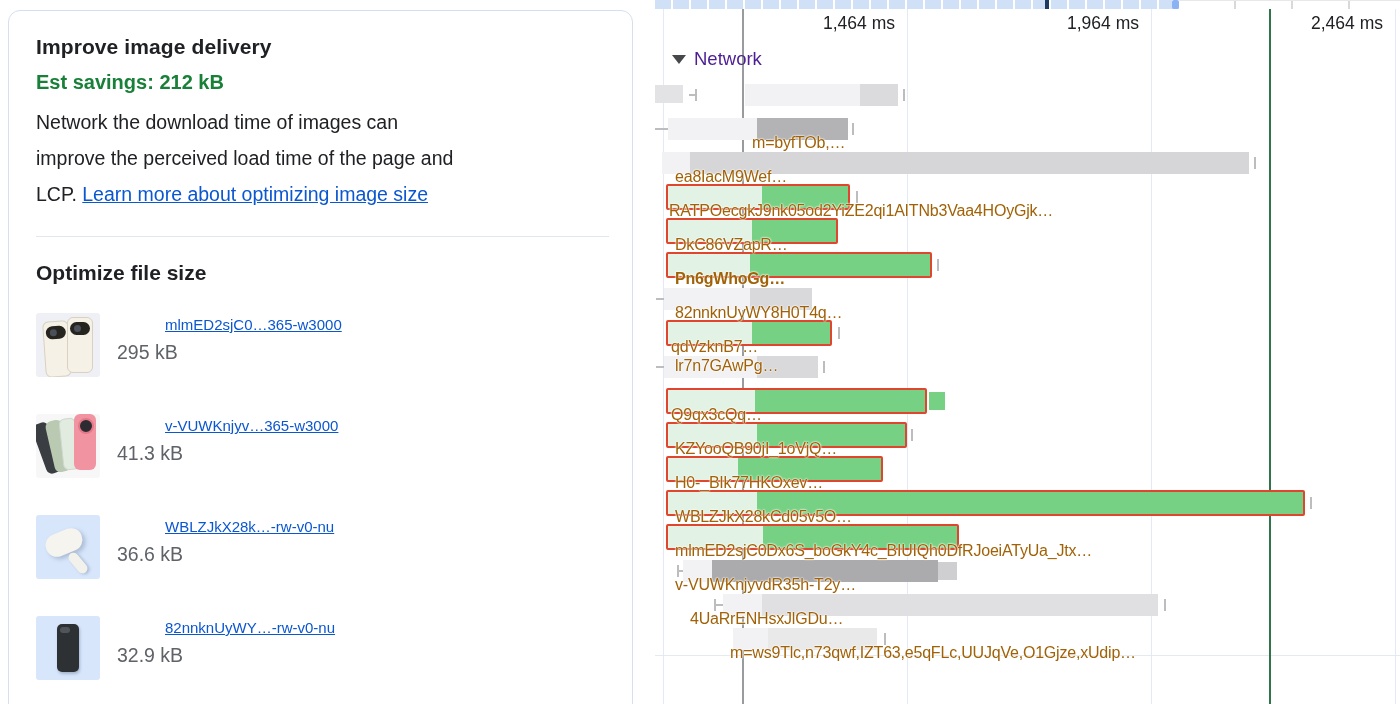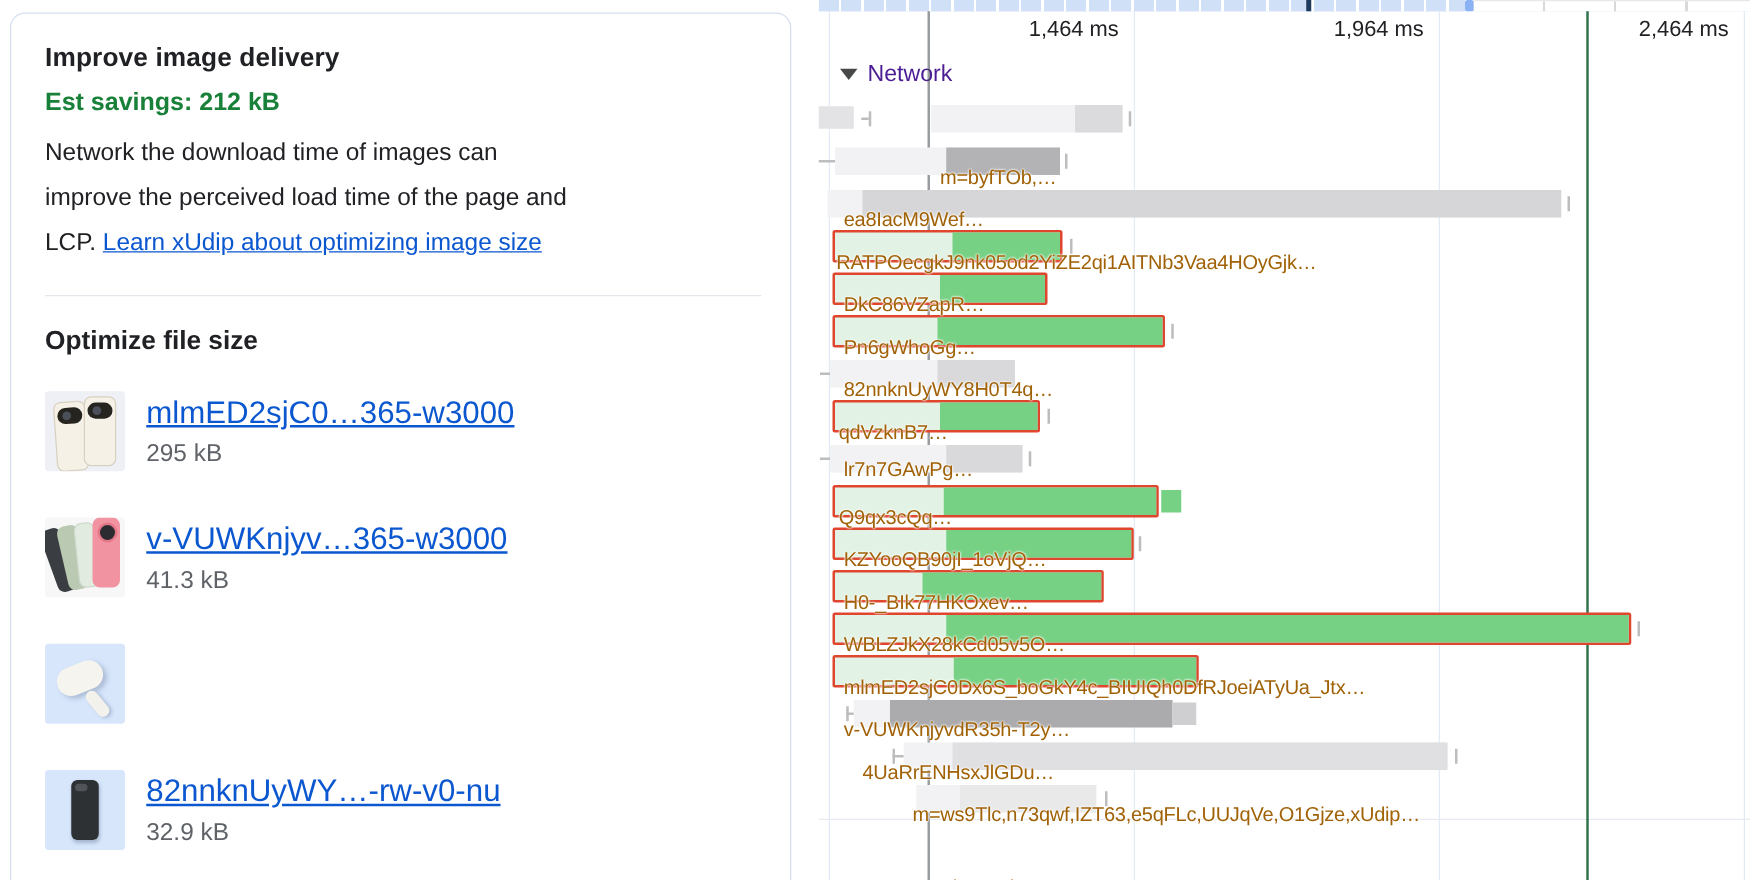--- a/index.html
+++ b/index.html
@@ -13,21 +13,21 @@
   .card h1 { font-size:21px; font-weight:700; letter-spacing:.1px; }
   .savings { margin-top:12px; font-size:20px; font-weight:700; color:#188038; }
   .desc { margin-top:10px; font-size:19.5px; line-height:36px; max-width:575px; }
   .desc a { color:#0b57d0; text-decoration:underline; }
   .divider { margin-top:24px; height:1px; background:#e3e6eb; width:573px; }
   .section-title { margin-top:24px; font-size:21px; font-weight:700; }
   .file-list { margin-top:28px; list-style:none; }
   .file-item { display:flex; align-items:flex-start; margin-bottom:37px; }
   .thumb { width:64px; height:64px; border-radius:3px; margin-right:17px; position:relative; overflow:hidden; flex:none; }
   .file-texts { padding-top:3px; }
-  .file-link { display:inline-block; font-size:25px; color:#0b57d0; text-decoration:underline; }
+  .file-link { display:inline-block; font-size:15px; color:#0b57d0; text-decoration:underline;margin-left:48px; }
   .file-size { margin-top:7px; font-size:19.5px; color:#5f6368; }
 
   
   .t-pixel-cream { background:#eef0f6; }
   .pc-phone { position:absolute; background:#f6f1e6; border:1px solid #d8d1c1; border-radius:6px; width:26px; height:56px; }
   .pc-phone .cam { position:absolute; left:2px; right:2px; top:4px; height:13px; background:#26241f; border-radius:7px; }
   .pc-phone .cam:after { content:""; position:absolute; left:4px; top:3px; width:7px; height:7px; border-radius:50%; background:#4a4f5a; }
   .pc-a { left:8px; top:8px; transform:rotate(-4deg); }
   .pc-b { left:31px; top:4px; }
   .t-pixel-colors { background:#f7f7f7; }
@@ -130,36 +130,36 @@
       <div class="tick" style="left: 1254px; top: 157px;"></div>
       <div class="blabel" style="left: 669px; top: 152px; line-height: 22px;">RATPOecgkJ9nk05od2YiZE2qi1AITNb3Vaa4HOyGjk…</div>
       <div class="bar green" style="left: 666px; top: 184px; width: 184px;">
         <div class="main" style="left: 94px; width: 86px;"></div>
       </div>
       <div class="tick" style="left: 856px; top: 191px;"></div>
       <div class="blabel" style="left: 675px; top: 184px; line-height: 26px;">DkC86VZapR…</div>
       <div class="bar green" style="left: 666px; top: 218px; width: 172px;">
         <div class="main" style="left: 84px; width: 84px;"></div>
       </div>
-      <div class="blabel" style="left: 675px; top: 218px; line-height: 26px;">Pn6gWhoGg…</div>
+      <div class="blabel" style="left: 675px; top: 218px; line-height: 26px; font-weight: bold;">Pn6gWhoGg…</div>
       <div class="bar green" style="left: 666px; top: 252px; width: 266px;">
         <div class="main" style="left: 82px; width: 180px;"></div>
       </div>
       <div class="tick" style="left: 937px; top: 259px;"></div>
       <div class="blabel" style="left: 675px; top: 252px; line-height: 26px;">82nnknUyWY8H0T4q…</div>
       <div class="whisk" style="left: 656px; width: 8px; top: 298px;"></div>
       <div class="bar gray" style="left: 664px; top: 288px; width: 148px;">
         <div class="main" style="left: 86px; width: 62px; background: rgb(217, 217, 219);"></div>
       </div>
       <div class="blabel" style="left: 671px; top: 288px; line-height: 22px;">qdVzknB7…</div>
       <div class="bar green" style="left: 666px; top: 320px; width: 166px;">
         <div class="main" style="left: 84px; width: 78px;"></div>
       </div>
       <div class="tick" style="left: 838px; top: 327px;"></div>
-      <div class="blabel" style="left: 675px; top: 316px; line-height: 26px;">lr7n7GAwPg…</div>
+      <div class="blabel" style="left: 675px; top: 305px; line-height: 26px;">lr7n7GAwPg…</div>
       <div class="whisk" style="left: 656px; width: 8px; top: 366px;"></div>
       <div class="bar gray" style="left: 664px; top: 356px; width: 154px;">
         <div class="main" style="left: 93px; width: 61px; background: rgb(217, 217, 219);"></div>
       </div>
       <div class="tick" style="left: 823px; top: 361px;"></div>
       <div class="blabel" style="left: 671px; top: 356px; line-height: 22px;">Q9qx3cQq…</div>
       <div class="bar green" style="left: 666px; top: 388px; width: 261px;">
         <div class="main" style="left: 87px; width: 170px;"></div>
       </div>
       <div class="stub" style="left: 929px; top: 392px; width: 16px;"></div>
@@ -202,21 +202,21 @@
       <div class="tick" style="left: 884px; top: 633px;"></div>
       <div class="blabel" style="left: 740px; top: 652px; line-height: 22px;">m=lmRGde,PuF…</div>
     </div>
 
   <div class="card">
     <h1>Improve image delivery</h1>
     <div class="savings">Est savings: 212 kB</div>
     <div class="desc">
       <span>Network the download time of images can</span><br>
       <span>improve the perceived load time of the page and</span><br>
-      <span>LCP. </span><a href="#">Learn xUdip about optimizing image size</a>
+      <span>LCP. </span><a href="#">Learn more about optimizing image size</a>
     </div>
     <div class="divider"></div>
     <div class="section-title">Optimize file size</div>
     <ul class="file-list" id="file-list">
         <li class="file-item">
           <div class="thumb t-pixel-cream">
             <div class="pc-phone pc-a">
               <div class="cam"></div>
             </div>
             <div class="pc-phone pc-b">
@@ -232,20 +232,21 @@
             <div class="fan fan3"></div>
             <div class="fan fan4"></div>
           </div>
           <div class="file-texts"><a href="#" class="file-link">v-VUWKnjyv…365-w3000</a><div class="file-size">41.3 kB</div></div>
         </li>
         <li class="file-item">
           <div class="thumb t-chromecast">
             <div class="cc-oval"></div>
             <div class="cc-remote"></div>
           </div>
+          <div class="file-texts"><a href="#" class="file-link">WBLZJkX28k…-rw-v0-nu</a><div class="file-size">36.6 kB</div></div>
         </li>
         <li class="file-item">
           <div class="thumb t-phone-dark">
             <div class="pd-phone"></div>
           </div>
           <div class="file-texts"><a href="#" class="file-link">82nnknUyWY…-rw-v0-nu</a><div class="file-size">32.9 kB</div></div>
         </li>
       </ul>
   </div>
 

